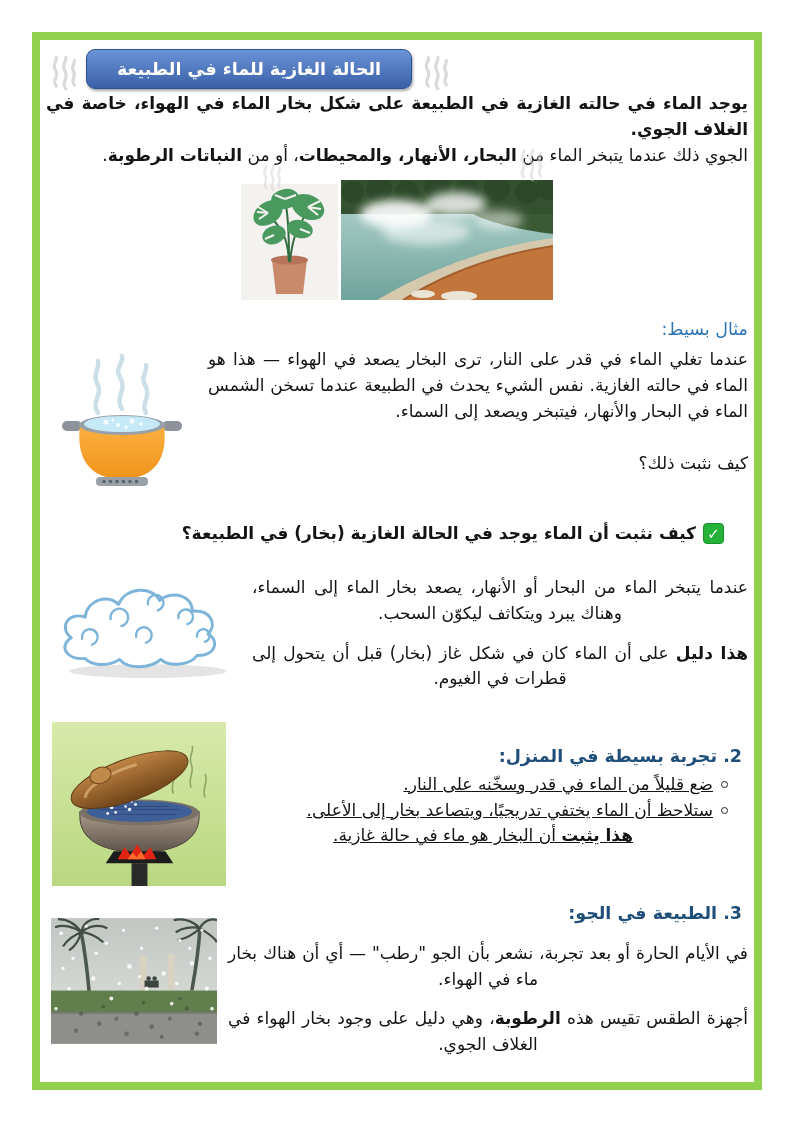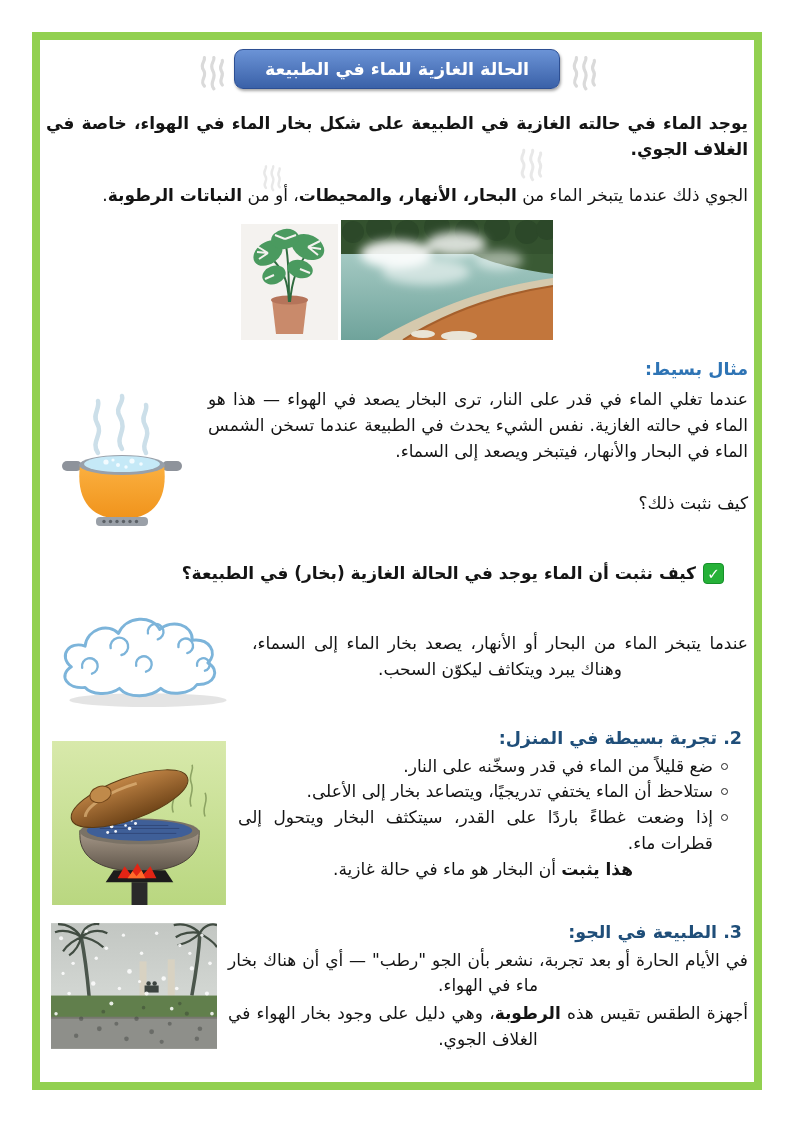--- a/index.html
+++ b/index.html
@@ -3,56 +3,56 @@
 <meta charset="utf-8">
 <style>
   *{margin:0;padding:0;box-sizing:border-box}
   html,body{width:794px;height:1123px;}
   body{font-family:"DejaVu Sans","Liberation Sans",sans-serif;background:#fff;}
   .page{position:relative;width:794px;height:1123px;overflow:hidden;background:#fff;}
   .frame{position:absolute;left:32px;top:32px;width:730px;height:1058px;border:8px solid #92D050;}
   .content{position:absolute;left:46px;top:42px;width:702px;direction:rtl;color:#141414;font-size:17px;line-height:1.52;}
   p,h3{margin:0}
 
-  .title-row{display:flex;justify-content:center;align-items:center;gap:6px;margin-top:5px;}
+  .title-row{display:flex;justify-content:flex-end;align-items:center;gap:6px;margin-top:5px;}
   .title-box{background:linear-gradient(180deg,#6B93D6 0%,#3A61A8 100%);border:1px solid #2D4F93;border-radius:9px;
              padding:6px 30px;box-shadow:1px 2px 3px rgba(0,0,0,.35);color:#fff;font-weight:bold;font-size:17.5px;}
   .steam{opacity:.9}
 
-  .intro{margin-top:20px;text-align:justify;}
+  .intro{margin-top:0;text-align:justify;}
   .intro.b{font-weight:bold;}
   .intro b{font-weight:bold;}
 
   .images-row{direction:ltr;display:flex;justify-content:center;align-items:flex-end;gap:3px;margin-top:12px;}
   .fig-plant{background:#f4f2ef;}
 
-  .blue-h{color:#2E74B5;font-weight:bold;font-size:17.5px;margin-top:16px;}
+  .blue-h{color:#2E74B5;font-weight:normal;font-size:17.5px;margin-top:16px;}
 
   .ex-row{display:flex;gap:10px;margin-top:4px;align-items:flex-start;justify-content:center;}
   .ex-text{flex:1;}
   .ex-text .body{text-align:justify;}
   .ex-q{margin-top:26px;}
   .ex-fig{width:152px;display:flex;justify-content:center;padding-top:4px;}
 
   .main-q{display:flex;align-items:center;gap:7px;margin-top:20px;padding-right:24px;font-weight:bold;}
   .check{flex:0 0 auto;width:21px;height:21px;border-radius:4px;background:#26B138;border:1px solid #16902A;
          color:#fff;display:flex;align-items:center;justify-content:center;font-size:15px;font-weight:bold;}
 
-  .item{display:flex;gap:6px;margin-top:14px;}
+  .item{display:flex;gap:6px;margin-top:14px;align-items:center;}
   .item.center{align-items:center;}
   .item-main{flex:1;}
   .item-h{color:#1F4E79;font-weight:bold;font-size:17.5px;padding-right:6px;}
   .num{color:#1F4E79;}
-  .i-body{text-align:justify;text-align-last:center;margin-top:2px;}
+  .i-body{text-align:justify;text-align-last:center;margin-top:14px;}
   .item-fig{display:flex;justify-content:center;align-items:flex-start;}
   .fig-cloud{width:200px;}
   .fig-potlid{width:186px;padding-top:16px;}
   .fig-rain{width:176px;padding-top:4px;}
 
-  .bullets{padding-right:20px;margin-top:2px;}
+  .bullets{padding-right:20px;margin-top:2px;text-decoration:underline;}
   .bullet{display:flex;gap:8px;align-items:flex-start;}
   .b-marker{flex:0 0 auto;width:7px;height:7px;border:1.5px solid #222;border-radius:50%;margin-top:9px;}
   .b-text{flex:1;text-align:justify;}
   .concl{text-align:justify;text-align-last:center;}
   b{font-weight:bold;}
 
   .mid-steam{position:absolute;opacity:.55;}
   .ms1{left:258px;top:158px;}
   .ms2{left:514px;top:140px;}
 </style>
@@ -193,20 +193,21 @@
     </div>
 
     <div class="main-q">
       <span class="check">✓</span>
       <b>كيف نثبت أن الماء يوجد في الحالة الغازية (بخار) في الطبيعة؟</b>
     </div>
 
     <div class="item center">
       <div class="item-main">
         <p class="i-body">عندما يتبخر الماء من البحار أو الأنهار، يصعد بخار الماء إلى السماء، وهناك يبرد ويتكاثف ليكوّن السحب.</p>
+        <p class="i-body"><b>هذا دليل</b><span> على أن الماء كان في شكل غاز (بخار) قبل أن يتحول إلى قطرات في الغيوم.</span></p>
       </div>
       <div class="item-fig fig-cloud">
         <svg width="196" height="110" viewBox="0 0 196 112">
           <ellipse cx="100" cy="101" rx="80" ry="7" fill="#d9d9d9" opacity="0.7"></ellipse>
           <path d="M36 88 C18 90 8 76 22 67 C8 56 20 40 36 46 C38 28 60 22 70 33 C78 15 104 14 112 29 C124 18 146 24 145 40 C162 38 172 52 161 63 C174 70 168 86 150 85 C143 95 122 97 113 89 C102 99 80 99 71 89 C60 97 42 95 36 88 Z" fill="#ffffff" stroke="#7cb4da" stroke-width="3" stroke-linejoin="round"></path>
           <g fill="none" stroke="#7cb4da" stroke-width="2.4" stroke-linecap="round">
             <path d="M33 68 a8 8 0 1 1 10 6"></path>
             <path d="M62 48 a9 9 0 1 1 11 7"></path>
             <path d="M100 33 a8 8 0 1 1 10 6"></path>
             <path d="M131 47 a7.5 7.5 0 1 1 9 6"></path>
@@ -221,24 +222,20 @@
       <div class="item-main">
         <p class="item-h"><span class="num">2.</span> <span>تجربة بسيطة في المنزل:</span></p>
         <div class="bullets">
           <div class="bullet">
             <span class="b-marker"></span>
             <p class="b-text">ضع قليلاً من الماء في قدر وسخّنه على النار.</p>
           </div>
           <div class="bullet">
             <span class="b-marker"></span>
             <p class="b-text">ستلاحظ أن الماء يختفي تدريجيًا، ويتصاعد بخار إلى الأعلى.</p>
-          </div>
-          <div class="bullet">
-            <span class="b-marker"></span>
-            <p class="b-text">إذا وضعت غطاءً باردًا على القدر، سيتكثف البخار ويتحول إلى قطرات ماء.</p>
           </div>
           <p class="concl"><b>هذا يثبت</b><span> أن البخار هو ماء في حالة غازية.</span></p>
         </div>
       </div>
       <div class="item-fig fig-potlid">
         <svg width="178" height="164" viewBox="0 0 175 165">
           <defs>
             <linearGradient id="bgG" x1="0" y1="0" x2="0" y2="1">
               <stop offset="0" stop-color="#d8e9ab"></stop>
                 <stop offset="1" stop-color="#b9d780"></stop>

